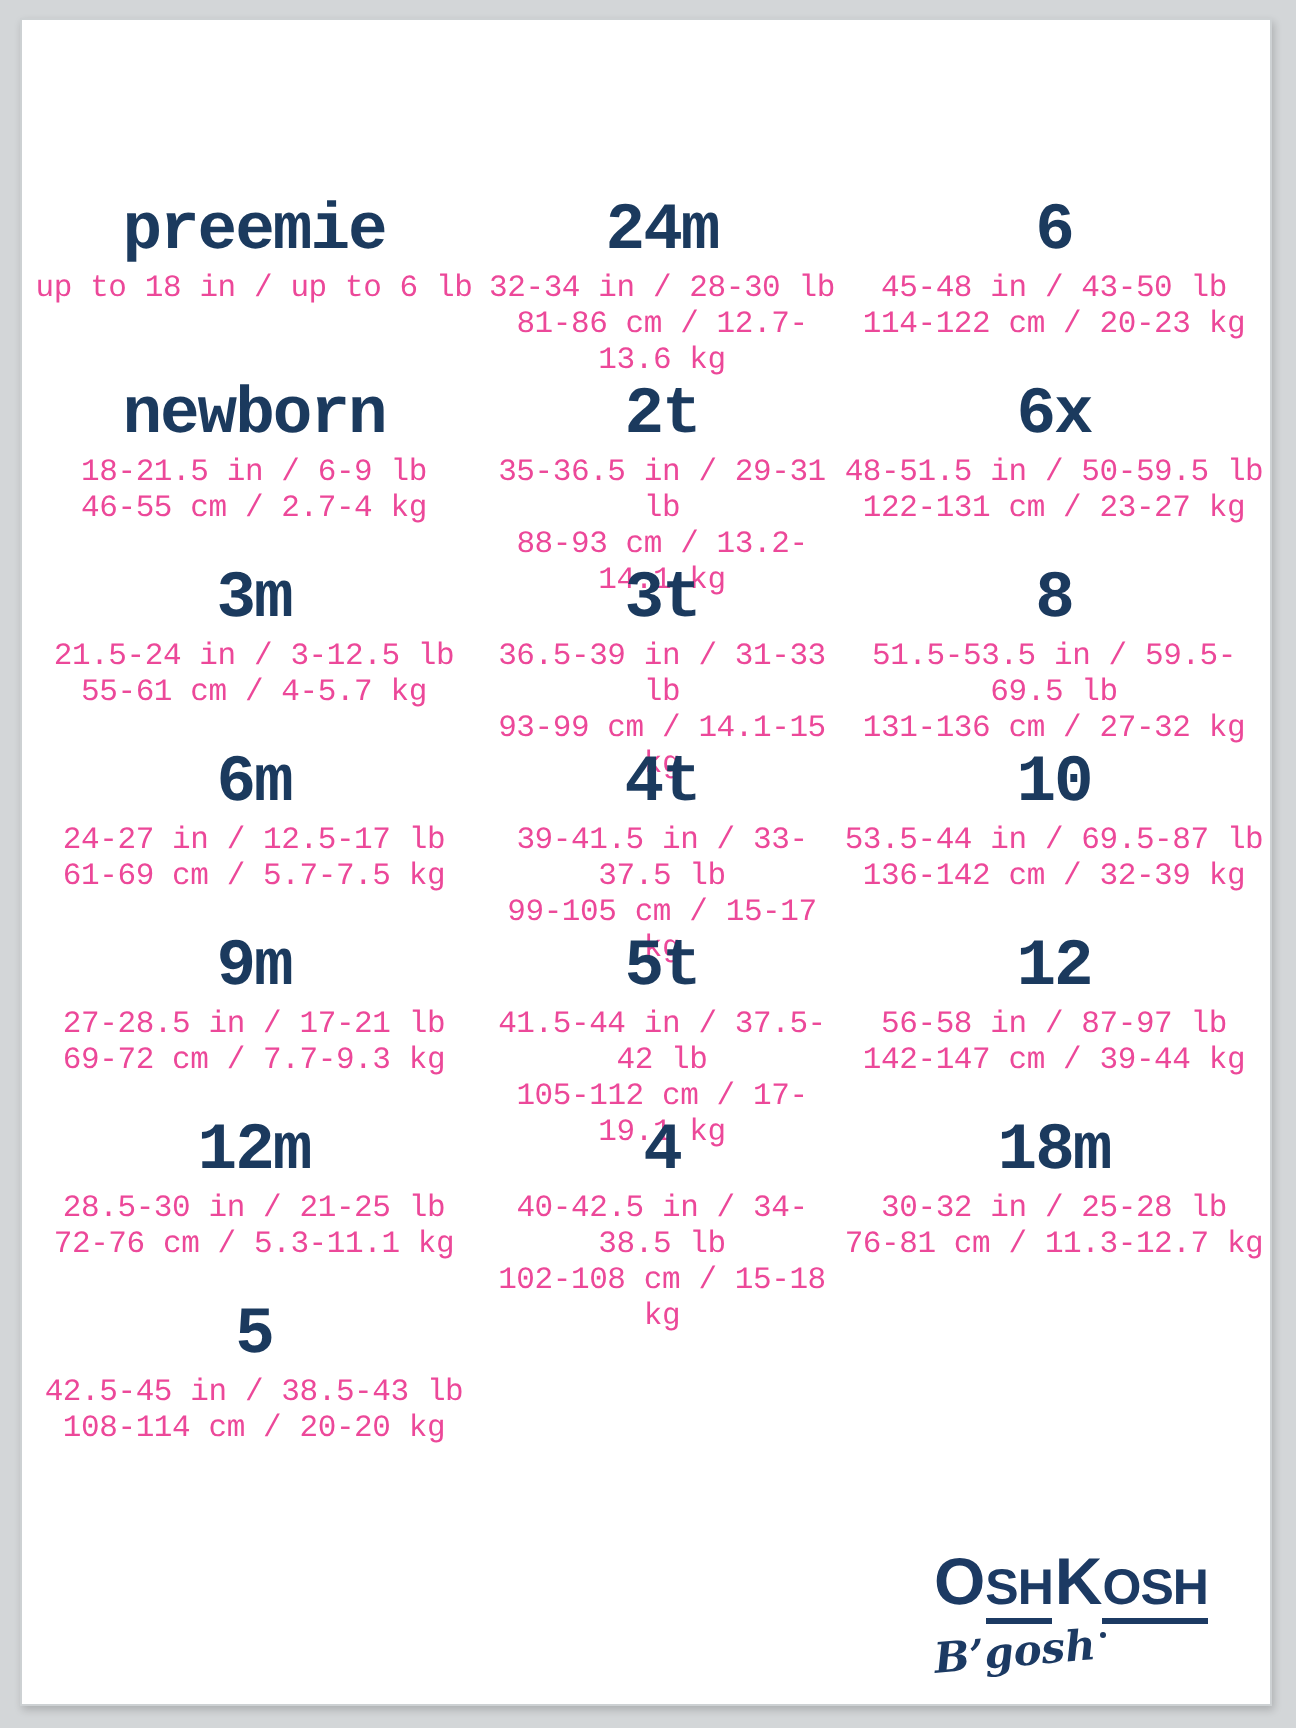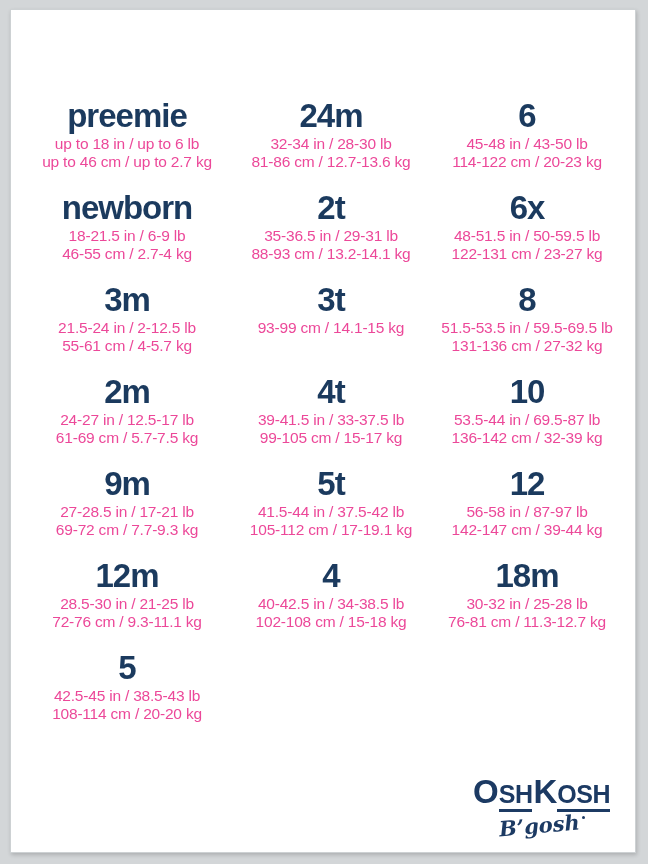--- a/index.html
+++ b/index.html
@@ -23,20 +23,21 @@
     box-sizing: border-box;
   }
   .grid {
     margin-top: 88px;
     display: grid;
     grid-template-columns: 232px 176px 216px;
     grid-auto-rows: 92px;
   }
   .cell {
     text-align: center;
+    font-family: Liberation Mono, monospace;
   }
   .size-label {
     font-size: 33px;
     line-height: 36px;
     font-weight: 800;
     letter-spacing: -1px;
     color: #1b3a5e;
     margin-bottom: 1px;
   }
   .size-line {
@@ -44,21 +45,21 @@
     line-height: 18px;
     font-weight: 400;
     letter-spacing: -0.2px;
     color: #ec4899;
   }
   .brand-logo {
     position: absolute;
     right: 18px;
     bottom: 14px;
     width: 150px;
-    text-align: center;
+    text-align: left;
     color: #1c3a63;
     white-space: nowrap;
   }
   .logo-line {
     line-height: 30px;
   }
   .logo-lg {
     font-size: 33px;
     font-weight: 800;
     letter-spacing: -1px;
@@ -93,21 +94,20 @@
 </style>
 </head>
 <body>
 
 <div class="card">
   <div class="grid">
 
     <div class="cell">
       <div class="size-label">preemie</div>
       <div class="size-line">up to 18 in / up to 6 lb</div>
-      <div class="size-line">up to 46 cm / up to 2.7 kg</div>
     </div>
     <div class="cell">
       <div class="size-label">24m</div>
       <div class="size-line">32-34 in / 28-30 lb</div>
       <div class="size-line">81-86 cm / 12.7-13.6 kg</div>
     </div>
     <div class="cell">
       <div class="size-label">6</div>
       <div class="size-line">45-48 in / 43-50 lb</div>
       <div class="size-line">114-122 cm / 20-23 kg</div>
@@ -124,35 +124,36 @@
       <div class="size-line">88-93 cm / 13.2-14.1 kg</div>
     </div>
     <div class="cell">
       <div class="size-label">6x</div>
       <div class="size-line">48-51.5 in / 50-59.5 lb</div>
       <div class="size-line">122-131 cm / 23-27 kg</div>
     </div>
 
     <div class="cell">
       <div class="size-label">3m</div>
-      <div class="size-line">21.5-24 in / 2-12.5 lb</div>
+      <div class="size-line">21.5-24 in / 3-12.5 lb</div>
       <div class="size-line">55-61 cm / 4-5.7 kg</div>
     </div>
     <div class="cell">
       <div class="size-label">3t</div>
+      <div class="size-line">36.5-39 in / 31-33 lb</div>
       <div class="size-line">93-99 cm / 14.1-15 kg</div>
     </div>
     <div class="cell">
       <div class="size-label">8</div>
       <div class="size-line">51.5-53.5 in / 59.5-69.5 lb</div>
       <div class="size-line">131-136 cm / 27-32 kg</div>
     </div>
 
     <div class="cell">
-      <div class="size-label">2m</div>
+      <div class="size-label">6m</div>
       <div class="size-line">24-27 in / 12.5-17 lb</div>
       <div class="size-line">61-69 cm / 5.7-7.5 kg</div>
     </div>
     <div class="cell">
       <div class="size-label">4t</div>
       <div class="size-line">39-41.5 in / 33-37.5 lb</div>
       <div class="size-line">99-105 cm / 15-17 kg</div>
     </div>
     <div class="cell">
       <div class="size-label">10</div>
@@ -172,21 +173,21 @@
     </div>
     <div class="cell">
       <div class="size-label">12</div>
       <div class="size-line">56-58 in / 87-97 lb</div>
       <div class="size-line">142-147 cm / 39-44 kg</div>
     </div>
 
     <div class="cell">
       <div class="size-label">12m</div>
       <div class="size-line">28.5-30 in / 21-25 lb</div>
-      <div class="size-line">72-76 cm / 9.3-11.1 kg</div>
+      <div class="size-line">72-76 cm / 5.3-11.1 kg</div>
     </div>
     <div class="cell">
       <div class="size-label">4</div>
       <div class="size-line">40-42.5 in / 34-38.5 lb</div>
       <div class="size-line">102-108 cm / 15-18 kg</div>
     </div>
 
     <div class="cell">
       <div class="size-label">18m</div>
       <div class="size-line">30-32 in / 25-28 lb</div>

